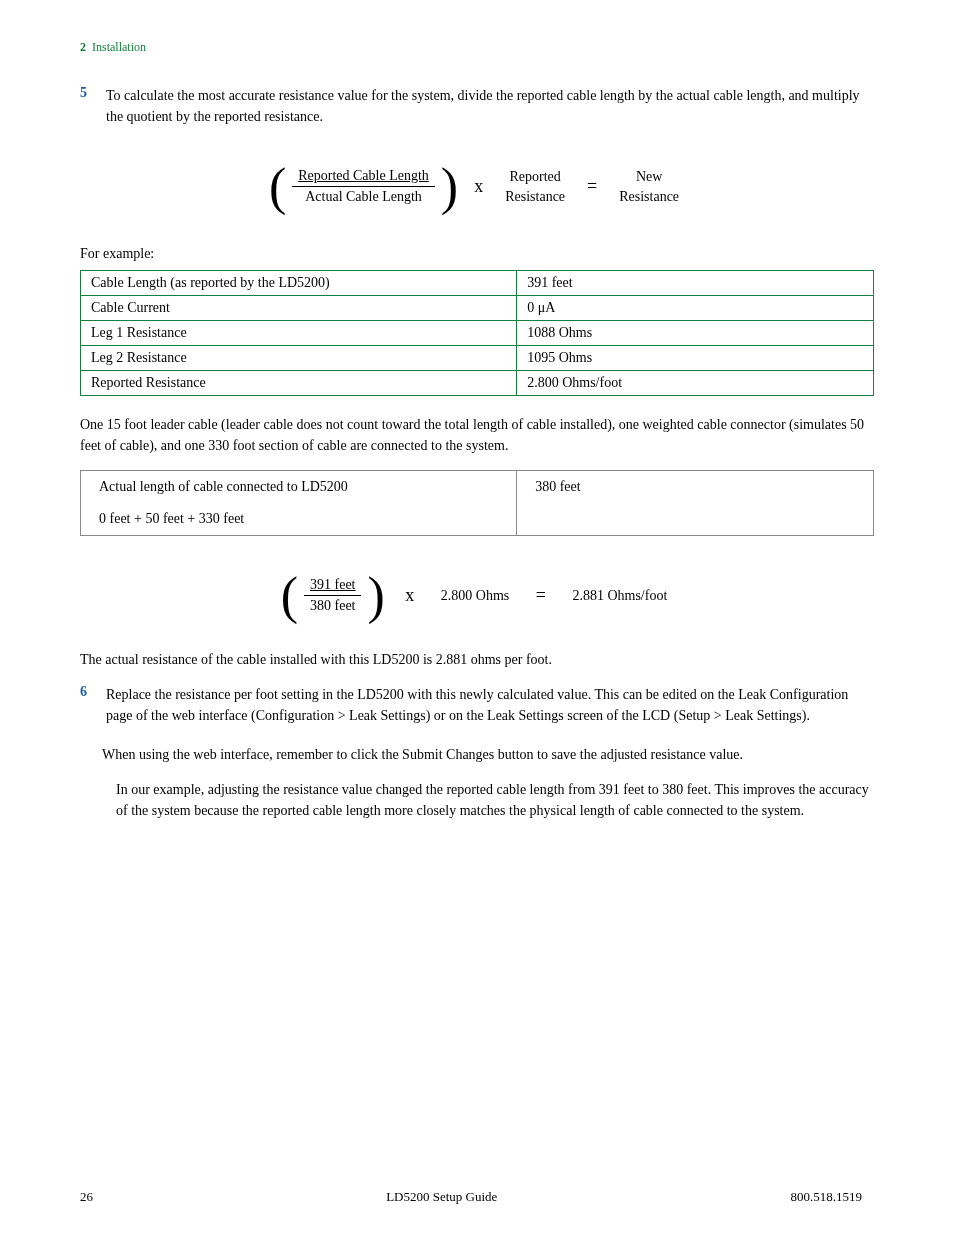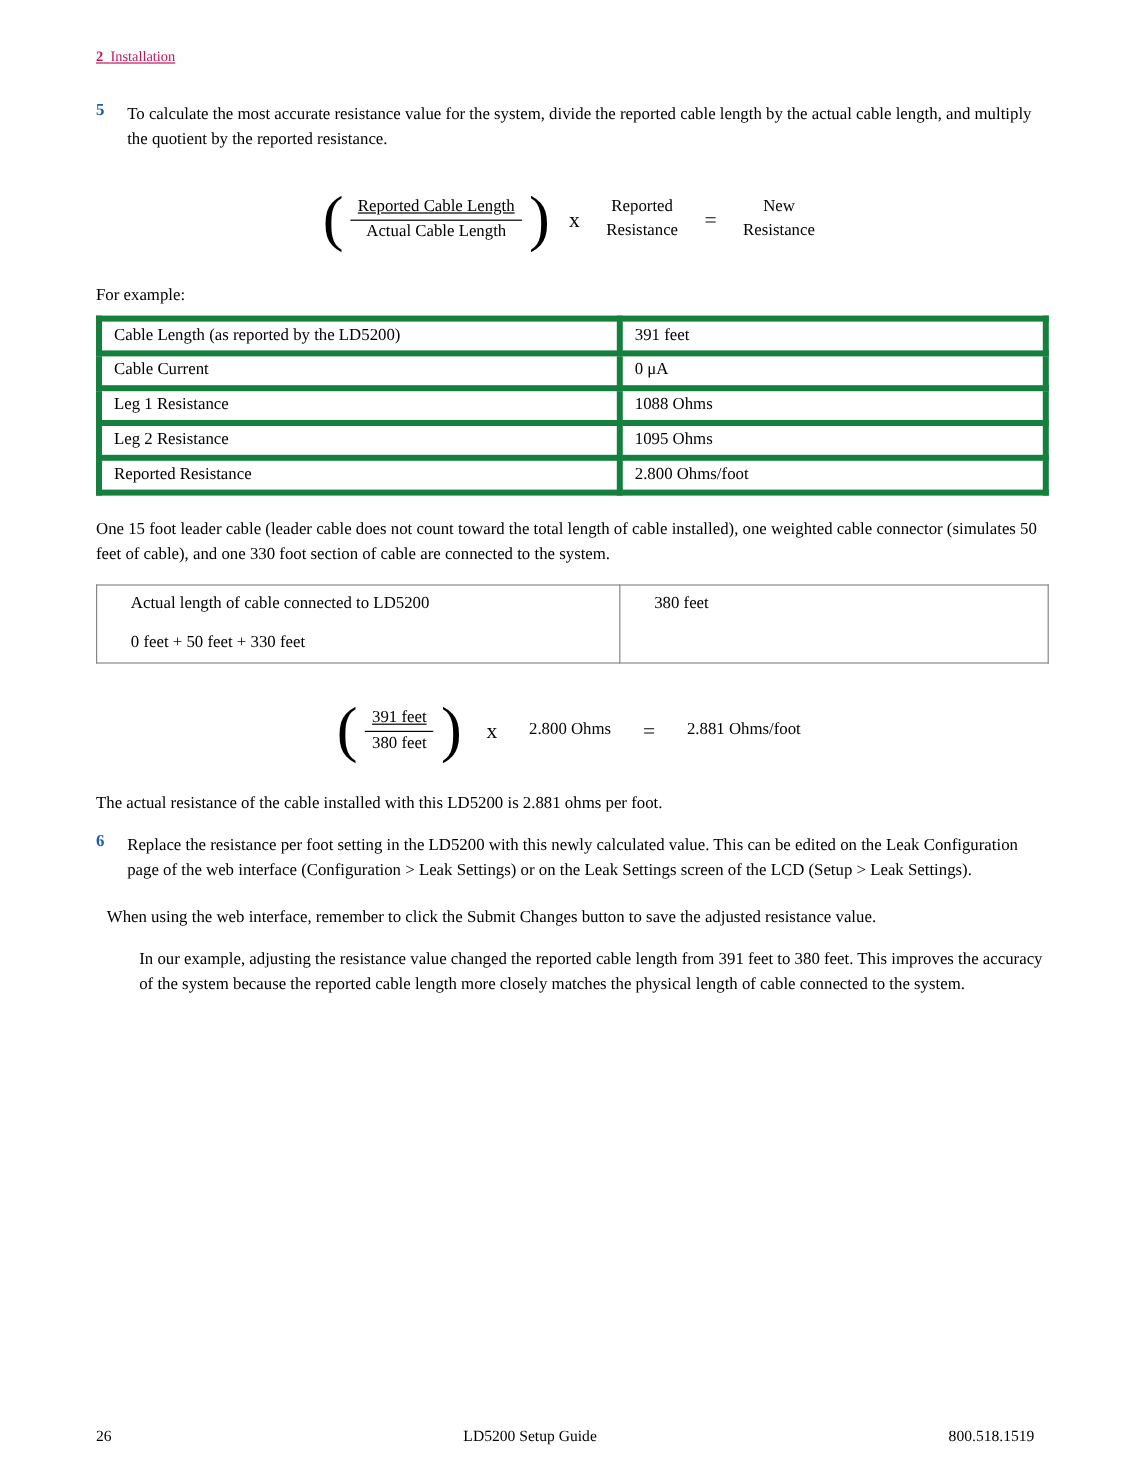--- a/index.html
+++ b/index.html
@@ -13,23 +13,22 @@
       position: relative;
     }
     .page {
       width: 954px;
       min-height: 1235px;
       padding: 40px 80px 60px 80px;
       position: relative;
     }
     .header-breadcrumb {
       font-size: 12px;
-      color: #be185d;
+      color: #15803d;
       margin-bottom: 30px;
-      text-decoration: underline;
     }
     .header-breadcrumb span.bold {
       font-weight: bold;
     }
     .step-block {
       margin-bottom: 18px;
     }
     .step-row {
       display: flex;
       align-items: flex-start;
@@ -58,21 +57,21 @@
       font-size: 52px;
       line-height: 1;
       font-weight: 300;
       color: #000;
       margin: 0 2px;
     }
     .fraction {
       display: inline-flex;
       flex-direction: column;
       align-items: center;
-      margin: 0 4px;
+      margin: 11px 4px;
     }
     .fraction .numerator {
       border-bottom: 1px solid #000;
       padding: 0 6px 2px 6px;
       font-size: 14px;
       text-align: center;
       text-decoration: underline;
     }
     .fraction .denominator {
       padding: 2px 6px 0 6px;
@@ -93,21 +92,21 @@
       font-size: 14px;
       margin-bottom: 8px;
     }
     table.data-table {
       border-collapse: collapse;
       width: 100%;
       margin-bottom: 18px;
       font-size: 14px;
     }
     table.data-table td {
-      border: 5px solid #15803d;
+      border: 1px solid #15803d;
       padding: 4px 10px;
       vertical-align: top;
     }
     table.data-table td:first-child {
       width: 55%;
     }
     table.data-table td:last-child {
       width: 45%;
     }
     .paragraph {
@@ -116,21 +115,21 @@
       margin-bottom: 14px;
     }
     table.calc-table {
       border-collapse: collapse;
       width: 100%;
       margin-bottom: 18px;
       font-size: 14px;
     }
     table.calc-table td {
       border: 1px solid #888;
-      padding: 8px 28px;
+      padding: 8px 18px;
       vertical-align: top;
     }
     table.calc-table td:first-child {
       width: 55%;
     }
     table.calc-table td:last-child {
       width: 45%;
     }
     .formula-area2 {
       display: flex;
@@ -243,21 +242,21 @@
 
   <p class="paragraph">The actual resistance of the cable installed with this LD5200 is 2.881 ohms per foot.</p>
 
   <div class="step-block">
     <div class="step-row">
       <span class="step-number">6</span>
       <span class="step-text">Replace the resistance per foot setting in the LD5200 with this newly calculated value. This can be edited on the Leak Configuration page of the web interface (Configuration &gt; Leak Settings) or on the Leak Settings screen of the LCD (Setup &gt; Leak Settings).</span>
     </div>
   </div>
 
-  <p class="paragraph" style="margin-left:9px;">When using the web interface, remember to click the Submit Changes button to save the adjusted resistance value.</p>
+  <p class="paragraph" style="margin-left:22px;">When using the web interface, remember to click the Submit Changes button to save the adjusted resistance value.</p>
 
   <p class="paragraph" style="margin-left:36px;">In our example, adjusting the resistance value changed the reported cable length from 391 feet to 380 feet. This improves the accuracy of the system because the reported cable length more closely matches the physical length of cable connected to the system.</p>
 
   <div class="footer">
     <span>26</span>
     <span class="footer-center">LD5200 Setup Guide</span>
     <span>800.518.1519</span>
   </div>
 
 </div>

